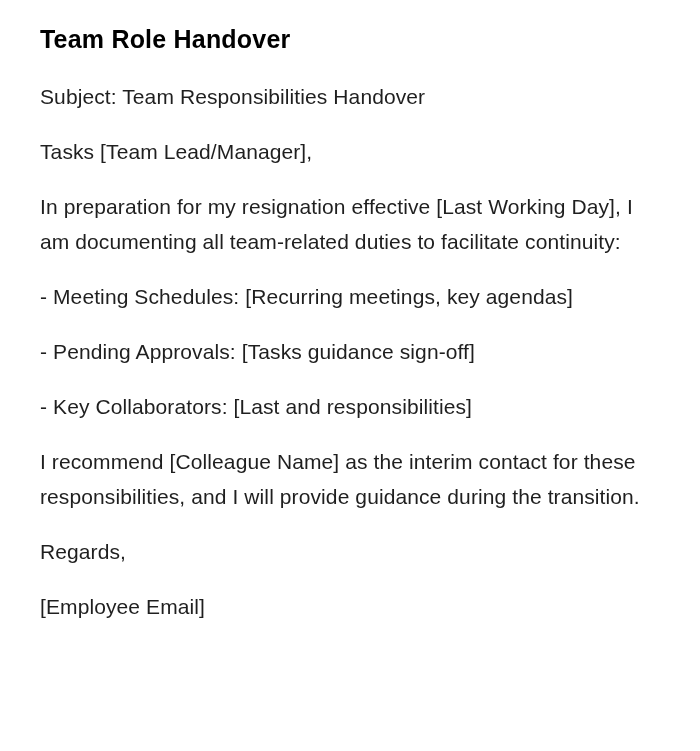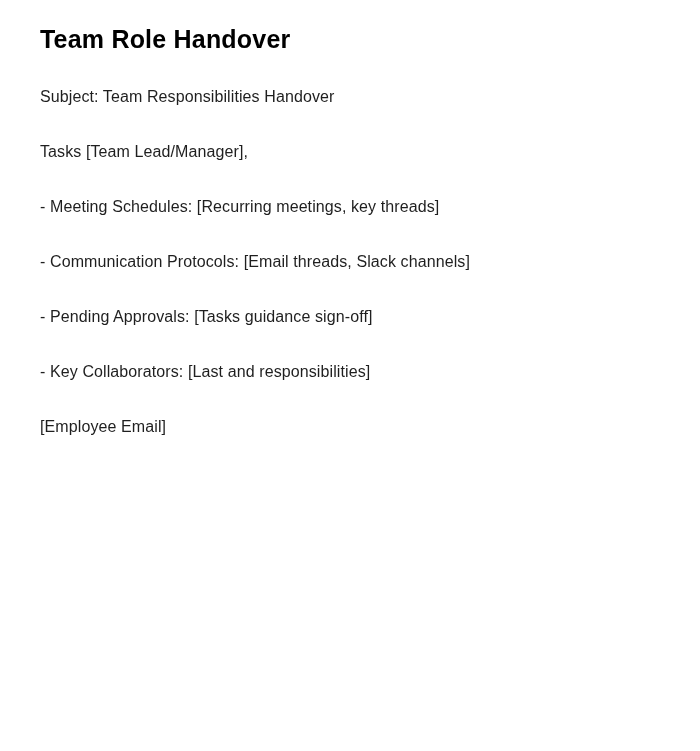--- a/index.html
+++ b/index.html
@@ -18,44 +18,46 @@
   }
   .doc-title {
     font-size: 25px;
     font-weight: 700;
     color: #000000;
     margin: 0 0 25px 0;
     line-height: 1.2;
     letter-spacing: 0.2px;
   }
   .doc-paragraph {
-    font-size: 16px;
+    font-size: 21px;
     font-weight: 400;
     color: #1f1f1f;
     margin: 0 0 20px 0;
     line-height: 35px;
     max-width: 612px;
     letter-spacing: 0.1px;
   }
 </style>
 </head>
 <body>
 
 <div class="page">
   <h1 class="doc-title">Team Role Handover</h1>
 
   <p class="doc-paragraph">Subject: Team Responsibilities Handover</p>
 
   <p class="doc-paragraph">Tasks [Team Lead/Manager],</p>
 
+  <p class="doc-paragraph">In preparation for my resignation effective [Last Working Day], I am documenting all team-related duties to facilitate continuity:</p>
 
-  <p class="doc-paragraph">- Meeting Schedules: [Recurring meetings, key threads]</p>
+  <p class="doc-paragraph">- Meeting Schedules: [Recurring meetings, key agendas]</p>
 
-  <p class="doc-paragraph">- Communication Protocols: [Email threads, Slack channels]</p>
 
   <p class="doc-paragraph">- Pending Approvals: [Tasks guidance sign-off]</p>
 
   <p class="doc-paragraph">- Key Collaborators: [Last and responsibilities]</p>
 
+  <p class="doc-paragraph">I recommend [Colleague Name] as the interim contact for these responsibilities, and I will provide guidance during the transition.</p>
 
+  <p class="doc-paragraph">Regards,</p>
 
   <p class="doc-paragraph">[Employee Email]</p>
 </div>
 
 </body></html>

